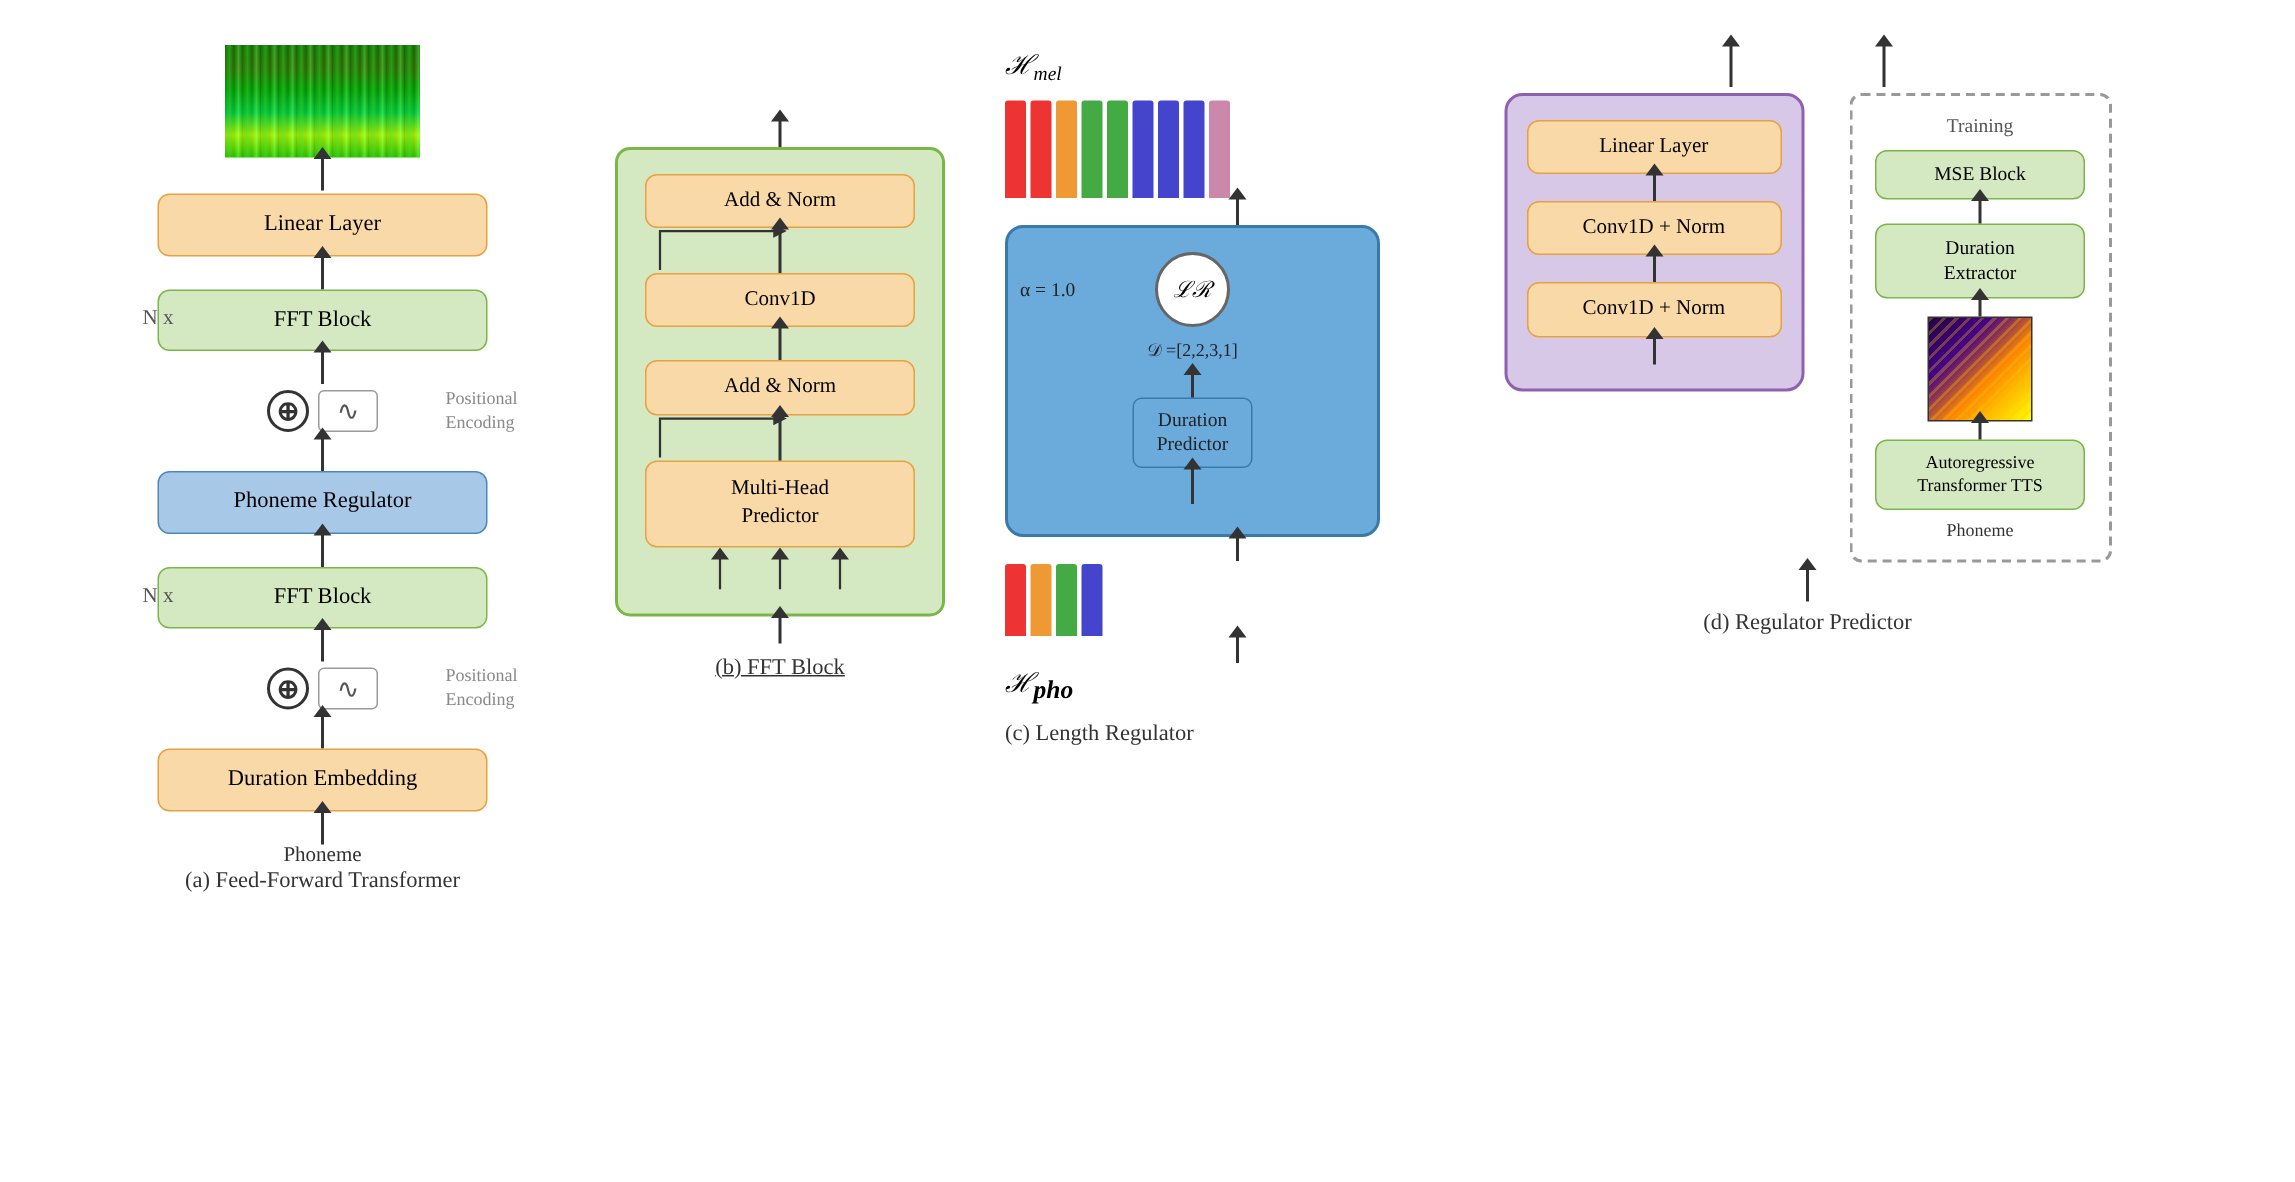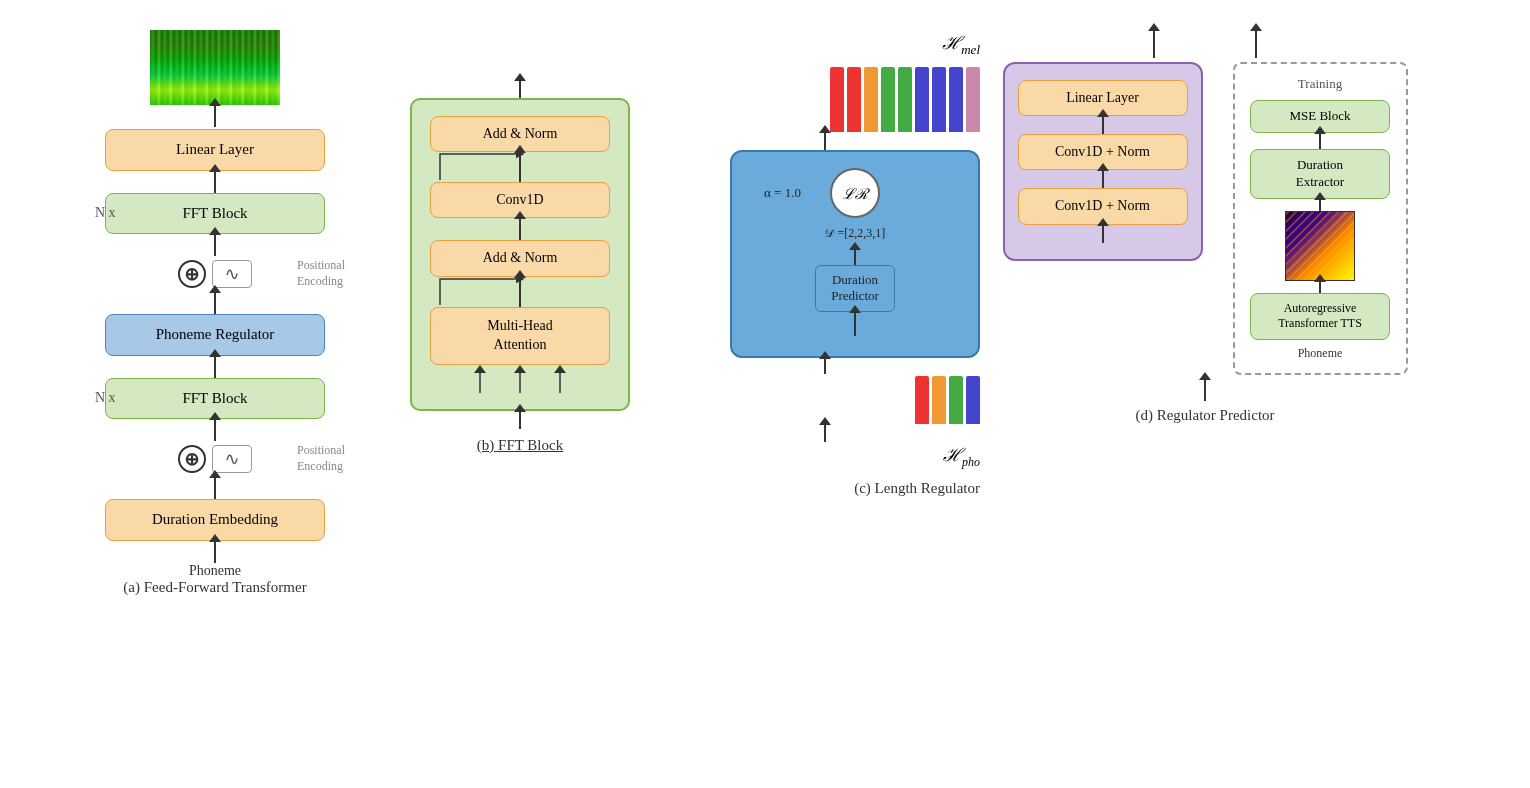--- a/index.html
+++ b/index.html
@@ -39,21 +39,21 @@
       align-items: center;
       padding-top: 60px;
       flex-shrink: 0;
       margin-left: -20px;
     }
 
     .section-c {
       width: 310px;
       display: flex;
       flex-direction: column;
-      align-items: flex-end;
+      align-items: flex-start;
       padding-top: 10px;
       flex-shrink: 0;
       margin-left: 10px;
     }
 
     .section-d {
       width: 430px;
       display: flex;
       flex-direction: column;
       align-items: center;
@@ -185,21 +185,21 @@
       align-items: center;
       gap: 0px;
       position: relative;
     }
 
     
     .lr-outer {
       background: #6aabdc;
       border: 2px solid #3a7aaa;
       border-radius: 12px;
-      padding: 16px 30px 20px;
+      padding: 16px 6px 20px;
       width: 250px;
       display: flex;
       flex-direction: column;
       align-items: center;
       gap: 0px;
       position: relative;
     }
 
     
     .dp-outer {
@@ -395,21 +395,21 @@
           <defs>
             <marker id="arr2" markerWidth="6" markerHeight="6" refX="3" refY="3" orient="auto">
               <path d="M0,0 L6,3 L0,6 Z" fill="#333"></path>
             </marker>
           </defs>
         </svg>
       </div>
 
       <div class="box box-orange" style="width:180px;font-size:14px;padding:8px;height:58px;display:flex;align-items:center;justify-content:center;">
         <span style="white-space:pre-line;text-align:center;">Multi-Head
-Attention</span>
+Predictor</span>
       </div>
 
       <div style="position:relative;width:180px;height:28px;">
         <svg width="180" height="28">
           <line x1="50" y1="28" x2="50" y2="5" stroke="#333" stroke-width="1.5"></line>
           <polygon points="44,8 50,0 56,8" fill="#333"></polygon>
           <line x1="90" y1="28" x2="90" y2="5" stroke="#333" stroke-width="1.5"></line>
           <polygon points="84,8 90,0 96,8" fill="#333"></polygon>
           <line x1="130" y1="28" x2="130" y2="5" stroke="#333" stroke-width="1.5"></line>
           <polygon points="124,8 130,0 136,8" fill="#333"></polygon>
@@ -467,21 +467,21 @@
     <div class="color-bars" style="height:50px;align-items:flex-end;">
       <div class="color-bar" style="height:48px;background:#e33;"></div>
       <div class="color-bar" style="height:48px;background:#e93;"></div>
       <div class="color-bar" style="height:48px;background:#4a4;"></div>
       <div class="color-bar" style="height:48px;background:#44c;"></div>
     </div>
 
     <div class="arrow-up" style="height:18px;"></div>
 
     <div style="font-size:18px;font-style:italic;font-family:'Times New Roman',serif;">
-      <span>ℋ</span><sub style="font-size:12px;">pho</sub>
+      <span>ℋ</span><sub style="font-size:17px;font-weight:bold;">pho</sub>
     </div>
 
     <div class="caption" style="margin-top:10px;">(c) Length Regulator</div>
   </div>
 
   <div class="section-d">
 
     <div style="display:flex;flex-direction:row;gap:100px;margin-bottom:4px;">
       <div class="arrow-up" style="height:28px;"></div>
       <div class="arrow-up" style="height:28px;"></div>

